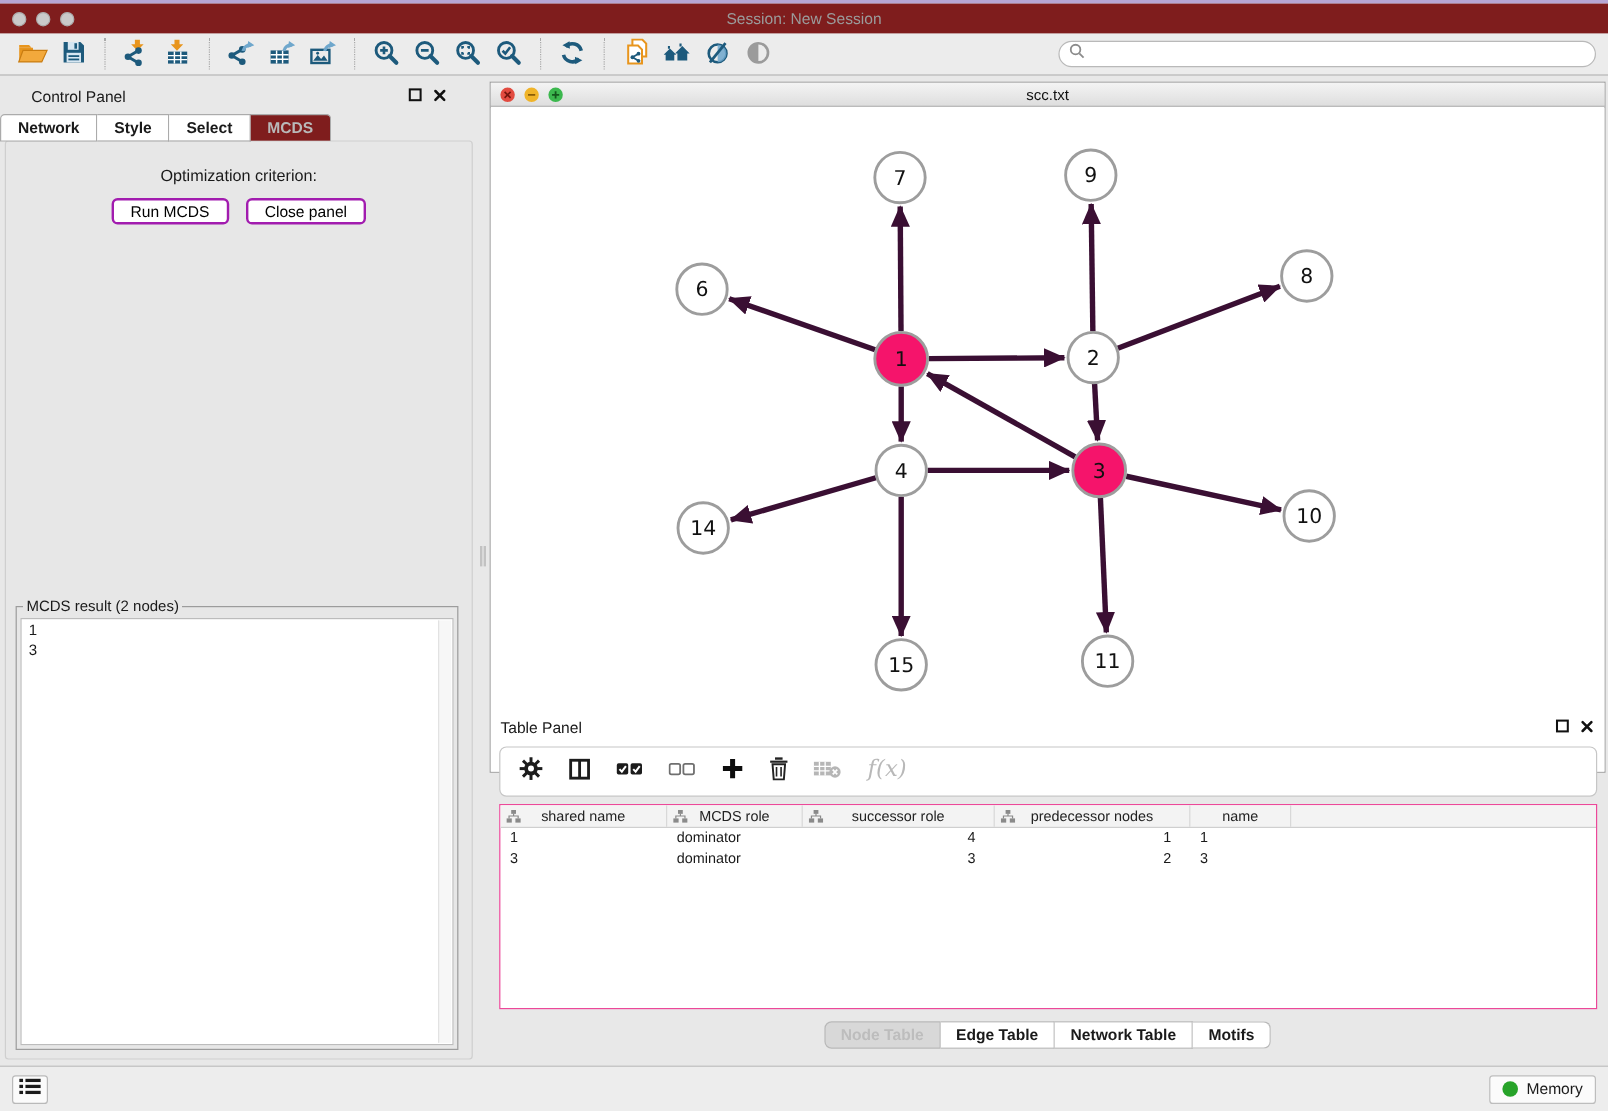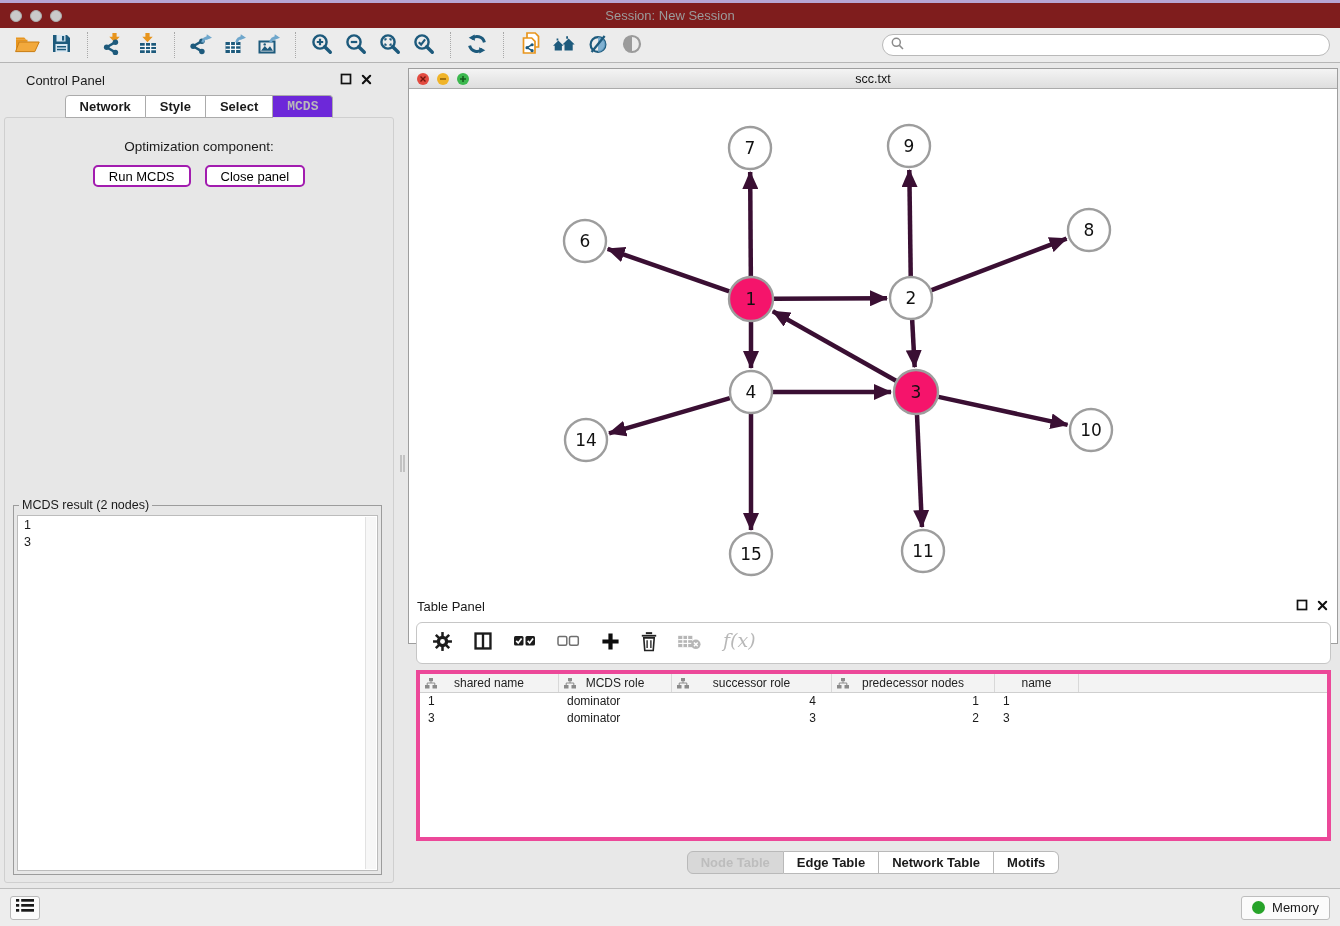--- a/index.html
+++ b/index.html
@@ -18,25 +18,25 @@
   .tgroup { display:flex; align-items:center; }
   .tbtn { width:34px; height:30px; display:flex; align-items:center; justify-content:center; background:transparent; border:none; cursor:default; }
   .tsep { width:0; height:26px; border-left:1px dotted #a9a9a9; margin:0 9px; }
   .search-wrap { margin-left:auto; width:448px; height:22px; background:#fff; border:1px solid #b9b9b9; border-radius:12px; display:flex; align-items:center; padding:0 8px; }
   .search-wrap input { border:none; outline:none; flex:1; font-size:12px; background:transparent; margin-left:5px; font-family:"Liberation Sans",sans-serif; }
 
   
   .control-panel { position:absolute; top:68px; left:0; width:398px; bottom:39px; }
   .cp-header { height:24px; display:flex; align-items:center; padding:0 26px; font-size:13px; }
   .panel-icons { margin-left:auto; display:flex; gap:9px; align-items:center; }
-  .cp-tabs { position:relative; z-index:2; height:23px; display:flex; justify-content:center; margin-top:3px; }
+  .cp-tabs { position:relative; z-index:2; height:23px; display:flex; justify-content:flex-start; margin-top:3px; }
   .cptab { height:23px; line-height:21px; padding:0 14px; font-size:13px; font-weight:bold; background:#fff; border:1px solid #ababab; border-left:none; }
   .cptab:first-child { border-left:1px solid #ababab; border-radius:4px 0 0 0; }
   .cptab:last-child { border-radius:0 4px 0 0; }
-  .cptab.active { background:#6d28d9; color:#b9b9b9; border-bottom-color:#dcdcdc;font-family:Liberation Mono, monospace; }
+  .cptab.active { background:#7f1d1d; color:#b9b9b9; border-bottom-color:#dcdcdc; }
   .cp-content { position:absolute; top:49px; left:4px; right:4px; bottom:4px; background:#e7e7e7; border:1px solid #cfcfcf; border-radius:3px; }
   .opt-label { margin-top:21px; text-align:center; font-size:13.5px; }
   .combo { width:308px; height:22px; margin:11px auto 0; background:#fff; border:1px solid #ababab; border-radius:5px; display:flex; align-items:center; padding:0 4px 0 9px; font-size:13px; }
   .combo .stepper { margin-left:auto; display:flex; align-items:center; }
   .btn-row { margin-top:11px; display:flex; justify-content:center; gap:14px; }
   .pbtn { height:22px; padding:0 14px; background:#fff; border:2px solid #a21caf; border-radius:5px; font-size:13px; font-family:"Liberation Sans",sans-serif; }
   .result-group { position:absolute; left:8px; right:11px; top:380px; bottom:7px; border:1px solid #9c9c9c; padding:3px; }
   .result-group legend { font-size:12.5px; padding:0 3px; margin-left:2px; }
   .result-area { width:100%; height:100%; background:#fff; border:1px solid #bcbcbc; position:relative; font-size:12.5px; line-height:16.5px; padding:1px 0 0 6px; white-space:pre; }
   .result-scroll { position:absolute; top:1px; right:1px; bottom:1px; width:11px; background:#f7f7f7; border-left:1px solid #e2e2e2; }
@@ -51,21 +51,21 @@
 
   
   .v-grip { position:absolute; left:400px; top:455px; width:5px; height:17px; border-left:2px solid #c2c2c2; border-right:2px solid #c2c2c2; }
   .r-grip { position:absolute; left:1333px; top:449px; width:5px; height:17px; border-left:2px solid #c2c2c2; border-right:2px solid #c2c2c2; }
   .h-grip { position:absolute; left:860px; top:589px; width:9px; height:5px; background:#cfcfcf; border:1px solid #b5b5b5; }
 
   
   .table-panel { position:absolute; top:596px; left:408px; width:930px; bottom:39px; }
   .tp-header { height:21px; display:flex; align-items:center; padding:0 10px 0 9px; font-size:13px; }
   .tp-toolbar { margin:5px 0 0 8px; width:915px; height:42px; background:#fff; border:1px solid #c6c6c6; border-radius:6px; display:flex; align-items:center; gap:20px; padding:0 15px; }
-  .tp-table { margin:6px 0 0 8px; width:915px; height:171px; background:#fff; border:4px solid #ec4899; overflow:hidden; }
+  .tp-table { margin:6px 0 0 8px; width:915px; height:171px; background:#fff; border:1px solid #ec4899; overflow:hidden; }
   .tp-thead { display:flex; height:19px; background:#f3f3f3; border-bottom:1px solid #cfcfcf; }
   .th { position:relative; border-right:1px solid #d8d8d8; font-size:12px; display:flex; align-items:center; justify-content:center; color:#222; }
   .th .tree-ic { position:absolute; left:5px; top:4px; }
   .tr { display:flex; height:16.5px; align-items:center; font-size:12px; }
   .td { overflow:hidden; }
   .tp-tabs { margin-top:10px; display:flex; justify-content:center; }
   .ttab { height:23px; line-height:21px; padding:0 13px; font-weight:bold; font-size:13px; background:#fff; border:1px solid #b9b9b9; border-left:none; }
   .ttab:first-child { border-left:1px solid #b9b9b9; border-radius:6px 0 0 6px; }
   .ttab:last-child { border-radius:0 6px 6px 0; }
   .ttab.active { background:#d8d8d8; color:#bdbdbd; }
@@ -264,21 +264,21 @@
             </svg></span>
       </span>
     </div>
     <div class="cp-tabs" id="cp-tabs">
         <div class="cptab">Network</div>
         <div class="cptab">Style</div>
         <div class="cptab">Select</div>
         <div class="cptab active">MCDS</div>
       </div>
     <div class="cp-content">
-      <div class="opt-label">Optimization component:</div>
+      <div class="opt-label">Optimization criterion:</div>
       <div class="btn-row">
         <button class="pbtn">Run MCDS</button>
         <button class="pbtn">Close panel</button>
       </div>
       <fieldset class="result-group">
         <legend>MCDS result (2 nodes)</legend>
         <div class="result-area" id="result-area">1
 3
           <div class="result-scroll"></div>
         </div>

